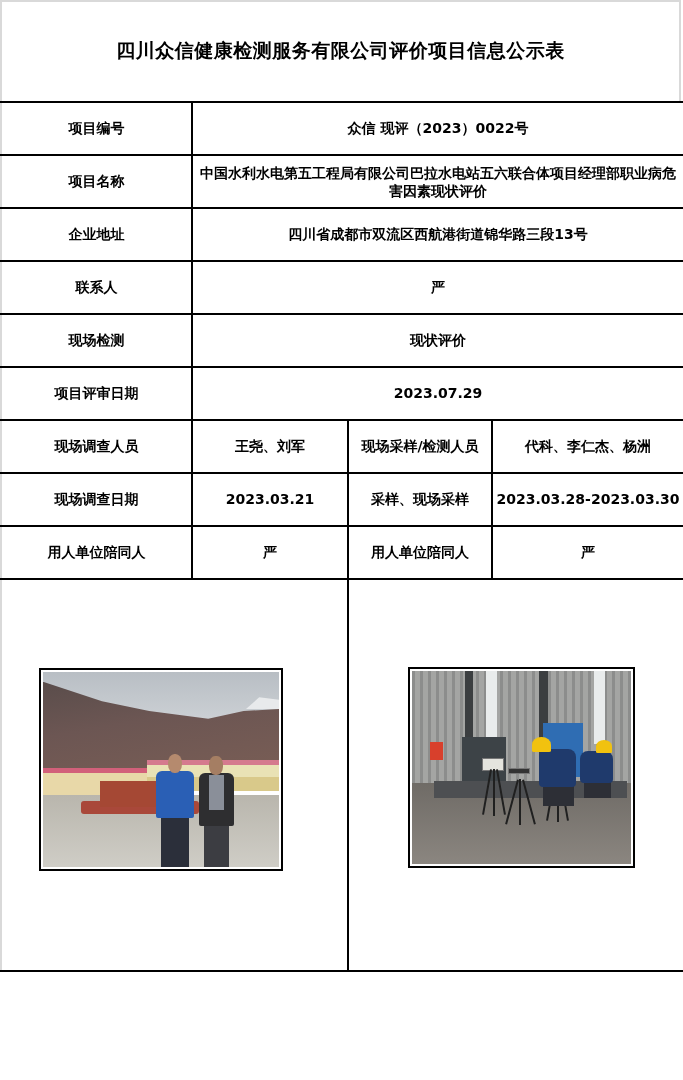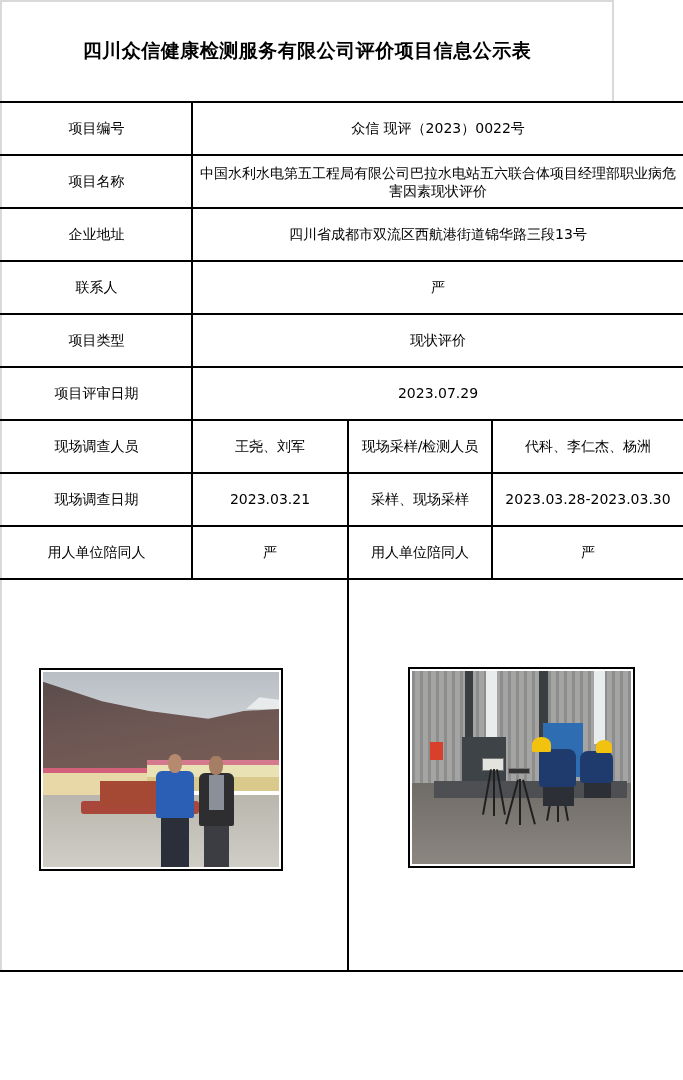--- a/index.html
+++ b/index.html
@@ -1,26 +1,26 @@
 <!DOCTYPE html>
 <html><head>
   <meta charset="utf-8">
   <style>
     html, body { margin: 0; padding: 0; background: #ffffff; }
     body { width: 683px; height: 1080px; position: relative; overflow: hidden;
            font-family: "DejaVu Sans", "Liberation Sans", sans-serif; color: #000; }
     .sheet { position: absolute; left: 0; top: 0; width: 683px; height: 1080px; }
-    .title-row { position: absolute; left: 0; top: 0; width: 614px; height: 101px;
+    .title-row { position: absolute; left: 0; top: 0; width: 681px; height: 101px;
                  border-top: 2px solid #d9d9d9; border-left: 2px solid #d9d9d9; border-right: 2px solid #d9d9d9;
                  box-sizing: border-box; display: flex; align-items: center; justify-content: center; }
     .title-text { font-size: 19px; font-weight: bold; letter-spacing: 0.5px; margin-top: -2px; }
     table.info { position: absolute; left: 0; top: 101px; width: 683px; border-collapse: collapse; table-layout: fixed; }
     table.info td { border: 2px solid #000; text-align: center; vertical-align: middle; font-size: 14px;
                     padding: 0 2px; line-height: 17px; height: 49px; box-sizing: border-box; }
-    table.info tr { height: 53px; }
+    table.info tr { height: 53px; font-weight: bold; }
     table.info td.first { border-left: 2px solid #d9d9d9; }
     table.info td.multiline { font-size: 14px; line-height: 18px; }
     td.photo-cell { height: 392px !important; position: relative; vertical-align: top !important; padding: 0 !important; }
     .photo-frame { position: absolute; border: 2px solid #000; background: #fff; box-sizing: border-box; padding: 2px; }
     .photo { width: 100%; height: 100%; position: relative; overflow: hidden; }
 
     
     .p1-sky { position: absolute; left: 0; top: 0; width: 100%; height: 40%;
               background: linear-gradient(#b8bec4, #d8dbde); }
     .p1-mountain { position: absolute; left: 0; top: 5%; width: 100%; height: 50%;
@@ -91,21 +91,21 @@
     </tr>
     <tr>
       <td class="first">企业地址</td>
       <td colspan="3">四川省成都市双流区西航港街道锦华路三段13号</td>
     </tr>
     <tr>
       <td class="first">联系人</td>
       <td colspan="3">严</td>
     </tr>
     <tr>
-      <td class="first">项目类型</td>
+      <td class="first">现场检测</td>
       <td colspan="3">现状评价</td>
     </tr>
     <tr>
       <td class="first">项目评审日期</td>
       <td colspan="3">2023.07.29</td>
     </tr>
     <tr>
       <td class="first">现场调查人员</td>
       <td>王尧、刘军</td>
       <td>现场采样/检测人员</td>

